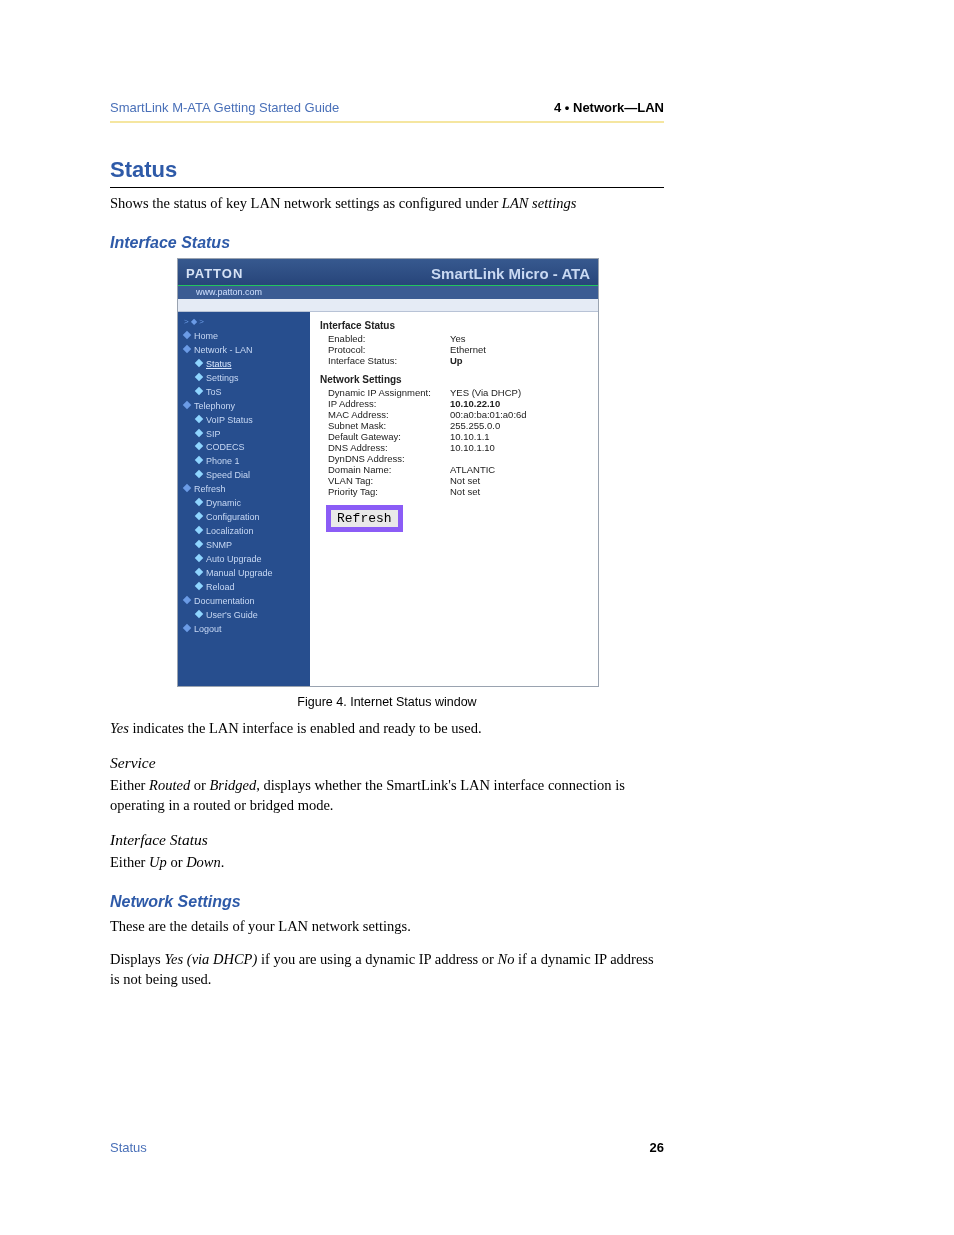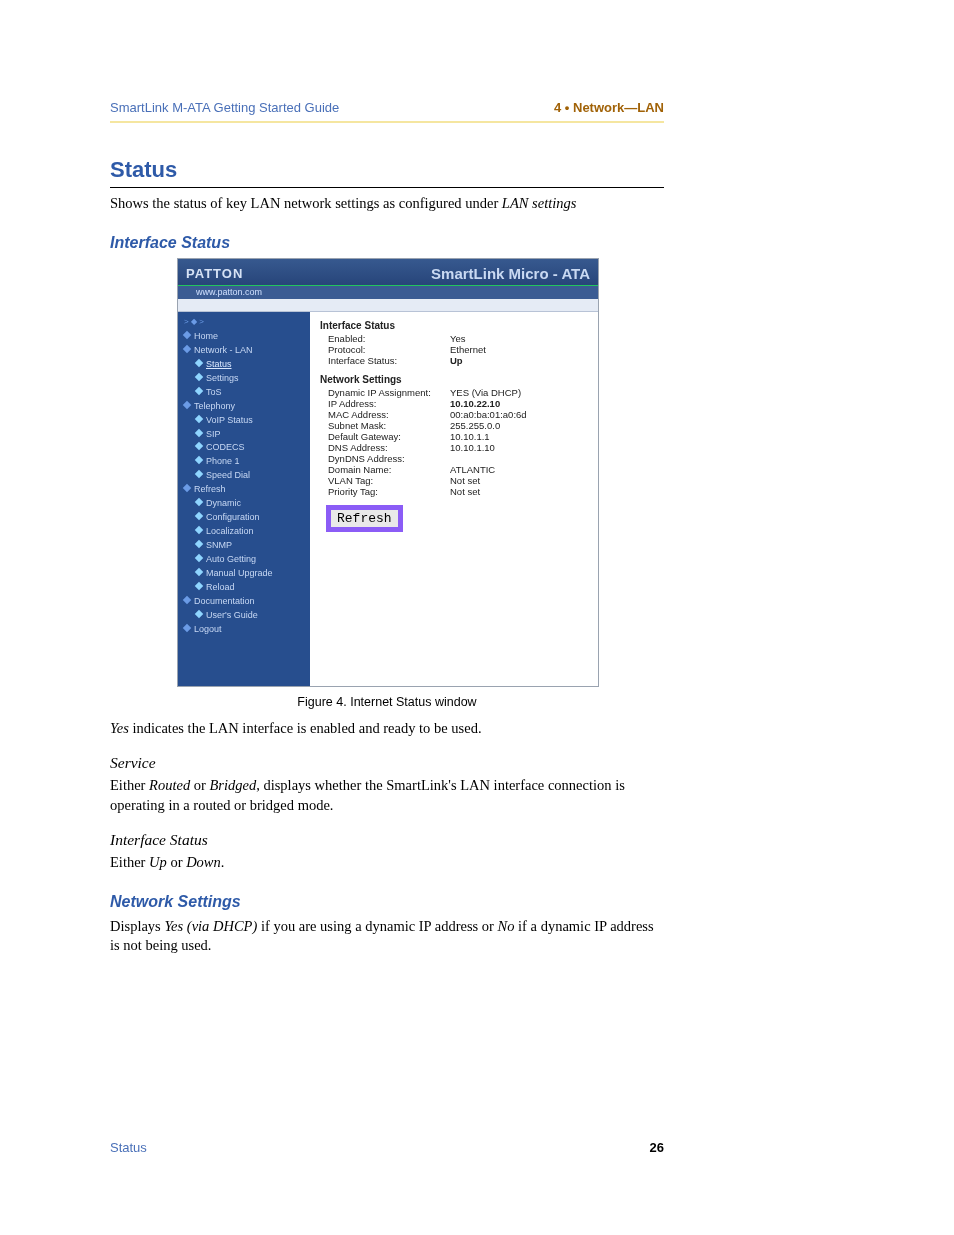--- a/index.html
+++ b/index.html
@@ -18,21 +18,21 @@
   }
   .header-row {
     display: flex;
     justify-content: space-between;
     font-family: Arial, Helvetica, sans-serif;
     font-size: 13px;
     color: #4a70b8;
     padding-bottom: 6px;
   }
   .header-row .right {
-    color: #a16207;
+    color: #000000;
     font-weight: bold;
   }
   .yellow-hr {
     border: none;
     border-top: 2px solid #f5e6a0;
     margin: 0 0 34px 0;
   }
   .sec-title {
     font-family: Arial, Helvetica, sans-serif;
     font-weight: bold;
@@ -231,21 +231,21 @@
               <div class="nav-row l2"><span class="bullet b-cyan"></span><span class="nav-label">VoIP Status</span></div>
               <div class="nav-row l2"><span class="bullet b-cyan"></span><span class="nav-label">SIP</span></div>
               <div class="nav-row l2"><span class="bullet b-cyan"></span><span class="nav-label">CODECS</span></div>
               <div class="nav-row l2"><span class="bullet b-cyan"></span><span class="nav-label">Phone 1</span></div>
               <div class="nav-row l2"><span class="bullet b-cyan"></span><span class="nav-label">Speed Dial</span></div>
               <div class="nav-row l1"><span class="bullet b-blue"></span><span class="nav-label">Refresh</span></div>
               <div class="nav-row l2"><span class="bullet b-cyan"></span><span class="nav-label">Dynamic</span></div>
               <div class="nav-row l2"><span class="bullet b-cyan"></span><span class="nav-label">Configuration</span></div>
               <div class="nav-row l2"><span class="bullet b-cyan"></span><span class="nav-label">Localization</span></div>
               <div class="nav-row l2"><span class="bullet b-cyan"></span><span class="nav-label">SNMP</span></div>
-              <div class="nav-row l2"><span class="bullet b-cyan"></span><span class="nav-label">Auto Getting</span></div>
+              <div class="nav-row l2"><span class="bullet b-cyan"></span><span class="nav-label">Auto Upgrade</span></div>
               <div class="nav-row l2"><span class="bullet b-cyan"></span><span class="nav-label">Manual Upgrade</span></div>
               <div class="nav-row l2"><span class="bullet b-cyan"></span><span class="nav-label">Reload</span></div>
               <div class="nav-row l1"><span class="bullet b-blue"></span><span class="nav-label">Documentation</span></div>
               <div class="nav-row l2"><span class="bullet b-cyan"></span><span class="nav-label">User's Guide</span></div>
               <div class="nav-row l1"><span class="bullet b-blue"></span><span class="nav-label">Logout</span></div>
             </div>
         </div>
         <div class="shot-main">
           <div class="grp-head">Interface Status</div>
           <div id="g1-mount">
@@ -321,20 +321,21 @@
   <p class="body-text">
     <span>Either </span><em>Routed</em><span> or </span><em>Bridged</em><span>, displays whether the SmartLink's LAN interface connection is operating in a routed or bridged mode.</span>
   </p>
 
   <div class="field-head">Interface Status</div>
   <p class="body-text">
     <span>Either </span><em>Up</em><span> or </span><em>Down</em><span>.</span>
   </p>
 
   <h2 class="sub-title">Network Settings</h2>
+  <p class="body-text" style="margin-top:2px;">These are the details of your LAN network settings.</p>
 
   <p class="body-text">
     <span>Displays </span><em>Yes (via DHCP)</em><span> if you are using a dynamic IP address or </span><em>No</em><span> if a dynamic IP address is not being used.</span>
   </p>
 
   <div class="footer-row">
     <span class="fl">Status</span>
     <span class="fr">26</span>
   </div>
 

